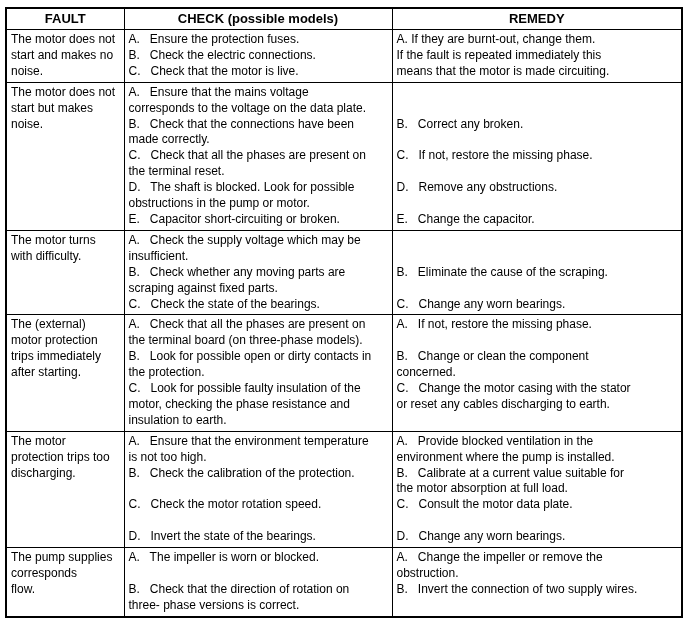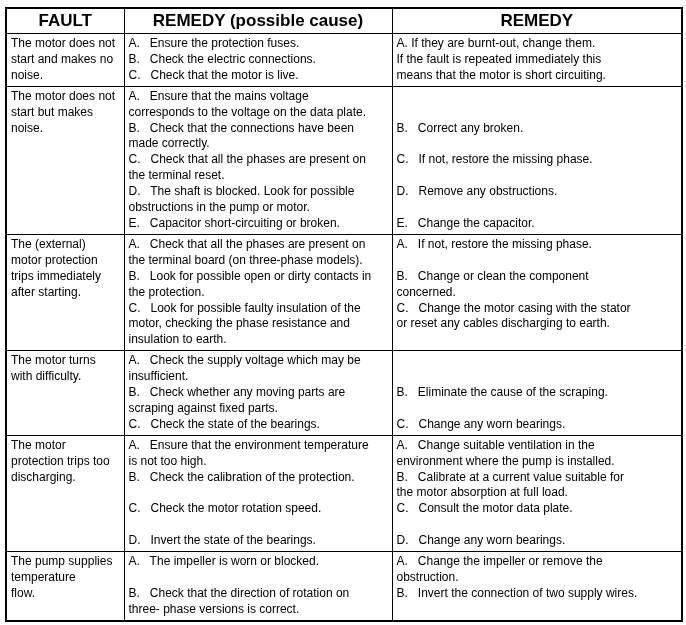--- a/index.html
+++ b/index.html
@@ -22,21 +22,21 @@
     border: 2px solid #000000;
     background: #ffffff;
   }
   .fault-table th,
   .fault-table td {
     border: 1px solid #000000;
     vertical-align: top;
     overflow: hidden;
   }
   .fault-table th {
-    font-size: 17px;
+    font-size: 13px;
     font-weight: bold;
     text-align: center;
     padding: 2px 2px;
     height: 16px;
   }
   .fault-table td {
     font-size: 12px;
     padding: 2px 3px 2px 4px;
   }
   .line {
@@ -51,40 +51,40 @@
 <div class="page">
   <table class="fault-table">
     <colgroup>
       <col style="width:118px">
       <col style="width:268px">
       <col style="width:290px">
     </colgroup>
     <thead>
       <tr>
         <th>FAULT</th>
-        <th>REMEDY (possible cause)</th>
+        <th>CHECK (possible models)</th>
         <th>REMEDY</th>
       </tr>
     </thead>
     <tbody>
         <tr>
           <td>
             <div class="line">The motor does not</div>
             <div class="line">start and makes no</div>
             <div class="line">noise.</div>
           </td>
           <td>
             <div class="line">A.   Ensure the protection fuses.</div>
             <div class="line">B.   Check the electric connections.</div>
             <div class="line">C.   Check that the motor is live.</div>
           </td>
           <td>
             <div class="line">A. If they are burnt-out, change them.</div>
             <div class="line">If the fault is repeated immediately this</div>
-            <div class="line">means that the motor is short circuiting.</div>
+            <div class="line">means that the motor is made circuiting.</div>
           </td>
         </tr>
         <tr>
           <td>
             <div class="line">The motor does not</div>
             <div class="line">start but makes</div>
             <div class="line">noise.</div>
           </td>
           <td>
             <div class="line">A.   Ensure that the mains voltage</div>
@@ -104,20 +104,40 @@
             <div class="line">&nbsp;</div>
             <div class="line">C.   If not, restore the missing phase.</div>
             <div class="line">&nbsp;</div>
             <div class="line">D.   Remove any obstructions.</div>
             <div class="line">&nbsp;</div>
             <div class="line">E.   Change the capacitor.</div>
           </td>
         </tr>
         <tr>
           <td>
+            <div class="line">The motor turns</div>
+            <div class="line">with difficulty.</div>
+          </td>
+          <td>
+            <div class="line">A.   Check the supply voltage which may be</div>
+            <div class="line">insufficient.</div>
+            <div class="line">B.   Check whether any moving parts are</div>
+            <div class="line">scraping against fixed parts.</div>
+            <div class="line">C.   Check the state of the bearings.</div>
+          </td>
+          <td>
+            <div class="line">&nbsp;</div>
+            <div class="line">&nbsp;</div>
+            <div class="line">B.   Eliminate the cause of the scraping.</div>
+            <div class="line">&nbsp;</div>
+            <div class="line">C.   Change any worn bearings.</div>
+          </td>
+        </tr>
+        <tr>
+          <td>
             <div class="line">The (external)</div>
             <div class="line">motor protection</div>
             <div class="line">trips immediately</div>
             <div class="line">after starting.</div>
           </td>
           <td>
             <div class="line">A.   Check that all the phases are present on</div>
             <div class="line">the terminal board (on three-phase models).</div>
             <div class="line">B.   Look for possible open or dirty contacts in</div>
             <div class="line">the protection.</div>
@@ -129,67 +149,47 @@
             <div class="line">A.   If not, restore the missing phase.</div>
             <div class="line">&nbsp;</div>
             <div class="line">B.   Change or clean the component</div>
             <div class="line">concerned.</div>
             <div class="line">C.   Change the motor casing with the stator</div>
             <div class="line">or reset any cables discharging to earth.</div>
           </td>
         </tr>
         <tr>
           <td>
-            <div class="line">The motor turns</div>
-            <div class="line">with difficulty.</div>
-          </td>
-          <td>
-            <div class="line">A.   Check the supply voltage which may be</div>
-            <div class="line">insufficient.</div>
-            <div class="line">B.   Check whether any moving parts are</div>
-            <div class="line">scraping against fixed parts.</div>
-            <div class="line">C.   Check the state of the bearings.</div>
-          </td>
-          <td>
-            <div class="line">&nbsp;</div>
-            <div class="line">&nbsp;</div>
-            <div class="line">B.   Eliminate the cause of the scraping.</div>
-            <div class="line">&nbsp;</div>
-            <div class="line">C.   Change any worn bearings.</div>
-          </td>
-        </tr>
-        <tr>
-          <td>
             <div class="line">The motor</div>
             <div class="line">protection trips too</div>
             <div class="line">discharging.</div>
           </td>
           <td>
             <div class="line">A.   Ensure that the environment temperature</div>
             <div class="line">is not too high.</div>
             <div class="line">B.   Check the calibration of the protection.</div>
             <div class="line">&nbsp;</div>
             <div class="line">C.   Check the motor rotation speed.</div>
             <div class="line">&nbsp;</div>
             <div class="line">D.   Invert the state of the bearings.</div>
           </td>
           <td>
-            <div class="line">A.   Change suitable ventilation in the</div>
+            <div class="line">A.   Provide blocked ventilation in the</div>
             <div class="line">environment where the pump is installed.</div>
             <div class="line">B.   Calibrate at a current value suitable for</div>
             <div class="line">the motor absorption at full load.</div>
             <div class="line">C.   Consult the motor data plate.</div>
             <div class="line">&nbsp;</div>
             <div class="line">D.   Change any worn bearings.</div>
           </td>
         </tr>
         <tr>
           <td>
             <div class="line">The pump supplies</div>
-            <div class="line">temperature</div>
+            <div class="line">corresponds</div>
             <div class="line">flow.</div>
           </td>
           <td>
             <div class="line">A.   The impeller is worn or blocked.</div>
             <div class="line">&nbsp;</div>
             <div class="line">B.   Check that the direction of rotation on</div>
             <div class="line">three- phase versions is correct.</div>
           </td>
           <td>
             <div class="line">A.   Change the impeller or remove the</div>

